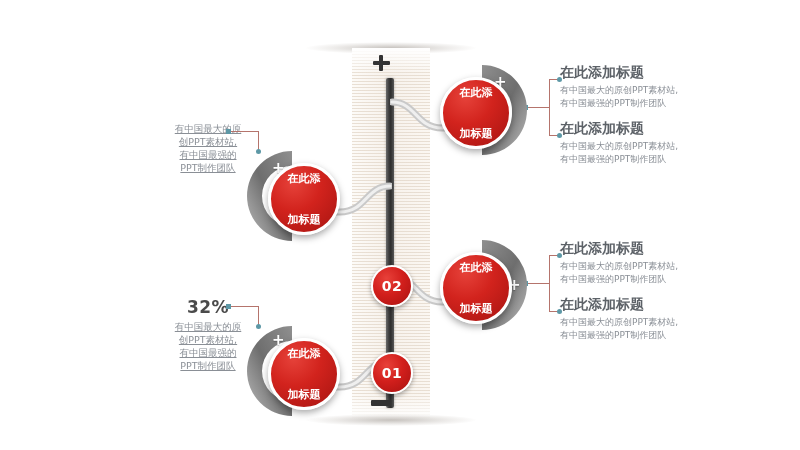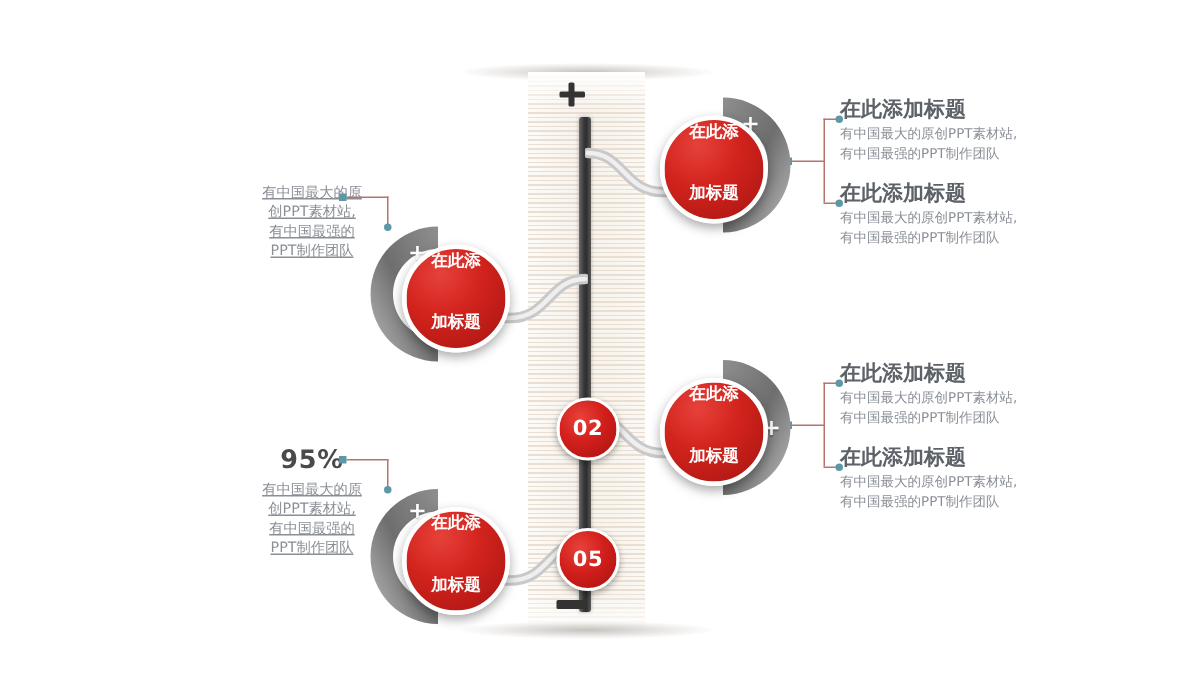--- a/index.html
+++ b/index.html
@@ -72,21 +72,21 @@
 
   
   .node{position:absolute;width:96px;height:96px;z-index:5;}
   .arc{position:absolute;left:0;top:0;width:96px;height:96px;}
   .bubble{
     position:absolute;width:66px;height:66px;border-radius:50%;
     background:radial-gradient(circle at 34% 26%,#e6423a 0%,#d2231d 42%,#a71411 100%);
     border:3px solid #ffffff;
     box-shadow:0 3px 7px rgba(0,0,0,.34);
     color:#ffffff;font-size:11px;line-height:15px;font-weight:bold;
-    display:flex;flex-direction:column;align-items:center;
+    display:flex;flex-direction:column;align-items:center;justify-content:center;
     text-align:center;
     gap:26px;
   }
   .node.left .bubble{left:24px;top:15px;}
   .node.right .bubble{left:6px;top:15px;}
   .arcplus{
     position:absolute;color:#fff;font-size:15px;font-weight:bold;
     line-height:1;text-shadow:0 1px 1px rgba(0,0,0,.25);
   }
 
@@ -150,21 +150,21 @@
   <svg class="ribbon" style="left:300px;top:355px;width:92px;height:40px;" viewBox="0 0 92 40">
     <path d="M90,6 C66,6 66,32 40,32 C22,32 12,32 3,32" fill="none" stroke="#c9c9c9" stroke-width="7" stroke-linecap="round"></path>
     <path d="M90,6 C66,6 66,32 40,32 C22,32 12,32 3,32" fill="none" stroke="#efefef" stroke-width="3" stroke-linecap="round"></path>
   </svg>
 
   <div class="rail"></div>
   <div class="plus-mark"></div>
   <div class="minus-mark"></div>
 
   <div class="num" style="left:371px;top:265px;text-align:center;">02</div>
-  <div class="num" style="left:371px;top:352px;">05</div>
+  <div class="num" style="left:371px;top:352px;">01</div>
 
   <div class="node right" style="left:434px;top:62px;">
     <svg class="arc" viewBox="0 0 96 96">
       <defs>
         <linearGradient id="g04" x1="0" y1="0" x2="1" y2="1">
           <stop offset="0%" stop-color="#8f8f8f"></stop>
           <stop offset="50%" stop-color="#6e6e6e"></stop>
           <stop offset="100%" stop-color="#bdbdbd"></stop>
         </linearGradient>
       </defs>
@@ -240,21 +240,21 @@
     </div>
   </div>
   <div class="conn">
     <div class="cdot-sq" style="left:226px;top:129px;"></div>
     <div class="cline-h" style="left:231px;top:131px;width:28px;"></div>
     <div class="cline-v" style="left:258px;top:131px;height:20px;"></div>
     <div class="cdot" style="left:256px;top:149px;"></div>
   </div>
 
   <div class="stat" style="left:148px;top:297px;">
-    <div class="pct">95%</div>
+    <div class="pct">32%</div>
     <div class="body">
       <div>有中国最大的原</div>
       <div>创PPT素材站,</div>
       <div>有中国最强的</div>
       <div>PPT制作团队</div>
     </div>
   </div>
   <div class="conn">
     <div class="cdot-sq" style="left:226px;top:304px;"></div>
     <div class="cline-h" style="left:231px;top:306px;width:28px;"></div>

